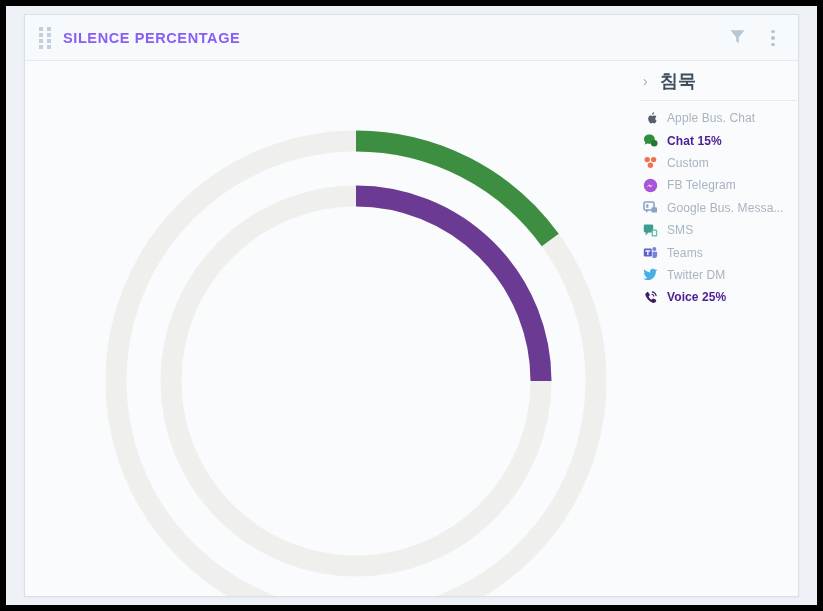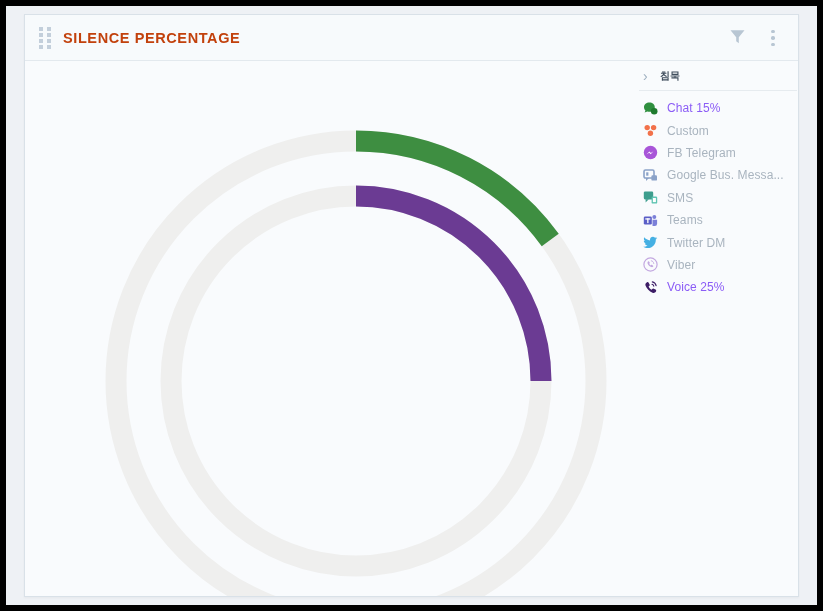--- a/index.html
+++ b/index.html
@@ -75,21 +75,21 @@
     display: block;
     width: 4px;
     height: 4px;
     background: #c3cfdb;
   }
 
   #widget-title {
     font-size: 14.5px;
     font-weight: bold;
     letter-spacing: 0.6px;
-    color: #c2410c;
+    color: #8b5cf6;
     text-transform: uppercase;
     white-space: nowrap;
   }
 
   #header-actions {
     position: absolute;
     right: 8px;
     top: 0;
     height: 46px;
     display: flex;
@@ -158,21 +158,21 @@
     cursor: pointer;
   }
   #legend-header-chevron {
     color: #9fb0c0;
     font-size: 14px;
     line-height: 1;
     width: 10px;
     display: inline-block;
   }
   #legend-header-label {
-    font-size: 10px;
+    font-size: 18px;
     color: #3f4d5c;
     font-weight: bold;
     white-space: nowrap;
   }
 
   #legend-list {
     list-style: none;
     margin: 0;
     padding: 6px 0 0 4px;
   }
@@ -192,22 +192,22 @@
     align-items: center;
     justify-content: center;
   }
   .legend-icon svg { display: block; }
   .legend-label {
     font-size: 12px;
     color: #a9b4bf;
     letter-spacing: 0.1px;
   }
   .legend-item.active .legend-label {
-    color: #8b5cf6;
-    font-weight: normal;
+    color: #4c1d95;
+    font-weight: bold;
   }
 </style>
 </head>
 <body>
 
 <div id="frame">
   <div id="page-bg"></div>
 
   <div id="widget">
 
@@ -263,20 +263,29 @@
       </div>
 
       <div id="legend">
 
         <div id="legend-header">
           <span id="legend-header-chevron">›</span>
           <span id="legend-header-label">침묵</span>
         </div>
 
         <ul id="legend-list">
+            <li class="legend-item">
+              <span class="legend-icon">
+    <svg width="14" height="15" viewBox="0 0 14 15">
+      <path d="M11.3 8.0c0-1.6 1.0-2.4 1.1-2.5-0.6-0.9-1.5-1.0-1.9-1.0-0.8-0.1-1.6 0.5-2 0.5-0.4 0-1-0.5-1.7-0.5-0.9 0-1.7 0.5-2.2 1.3-0.9 1.6-0.2 4.0 0.7 5.3 0.4 0.6 1 1.3 1.6 1.3 0.6 0 0.9-0.4 1.7-0.4 0.8 0 1 0.4 1.7 0.4 0.7 0 1.2-0.6 1.6-1.3 0.5-0.7 0.7-1.4 0.7-1.5-0.0-0.0-1.3-0.5-1.3-1.6z" fill="#57606b"></path>
+      <path d="M9.6 3.0c0.4-0.4 0.6-1.1 0.5-1.7-0.5 0.0-1.2 0.4-1.6 0.8-0.3 0.4-0.6 1.0-0.5 1.6 0.6 0.0 1.2-0.3 1.6-0.7z" fill="#57606b"></path>
+    </svg>
+  </span>
+              <span class="legend-label">Apple Bus. Chat</span>
+            </li>
             <li class="legend-item active">
               <span class="legend-icon">
     <svg width="15" height="15" viewBox="0 0 15 15">
       <path d="M1 6.2c0-2.6 2.4-4.6 5.4-4.6s5.4 2.0 5.4 4.6-2.4 4.6-5.4 4.6c-0.7 0-1.4-0.1-2-0.3L1.6 11.6l0.9-2.0C1.6 8.7 1 7.5 1 6.2z" fill="#2f8f3f"></path>
       <circle cx="11.2" cy="10.2" r="3.3" fill="#1f7a2e"></circle>
     </svg>
   </span>
               <span class="legend-label">Chat 15%</span>
             </li>
             <li class="legend-item">
@@ -333,30 +342,20 @@
               <span class="legend-label">Teams</span>
             </li>
             <li class="legend-item">
               <span class="legend-icon">
     <svg width="15" height="15" viewBox="0 0 15 15">
       <path d="M14.2 3.0c-0.5 0.2-1.0 0.4-1.6 0.5 0.6-0.3 1.0-0.9 1.2-1.5-0.5 0.3-1.1 0.5-1.8 0.7-0.5-0.6-1.3-0.9-2.1-0.9-1.6 0-2.9 1.3-2.9 2.9 0 0.2 0 0.5 0.1 0.7C4.7 5.2 2.6 4.0 1.2 2.3 1.0 2.8 0.9 3.2 0.9 3.7c0 1.0 0.5 1.9 1.3 2.4C1.7 6.1 1.2 6.0 0.8 5.8v0c0 1.4 1.0 2.6 2.3 2.8-0.2 0.1-0.5 0.1-0.8 0.1-0.2 0-0.4 0-0.5-0.1 0.4 1.1 1.4 2.0 2.7 2.0-1.0 0.8-2.2 1.2-3.6 1.2-0.2 0-0.5 0-0.7 0 1.3 0.8 2.8 1.3 4.4 1.3 5.3 0 8.2-4.4 8.2-8.2v-0.4c0.6-0.4 1.1-0.9 1.4-1.5z" fill="#45b0e3"></path>
     </svg>
   </span>
               <span class="legend-label">Twitter DM</span>
             </li>
-            <li class="legend-item">
-              <span class="legend-icon">
-    <svg width="15" height="15" viewBox="0 0 15 15">
-      <circle cx="7.5" cy="7.5" r="6.6" fill="none" stroke="#c3a8e0" stroke-width="1.2"></circle>
-      <path d="M5.2 4.3c0.4-0.2 0.8 0 1.0 0.4l0.5 0.9c0.2 0.3 0.1 0.7-0.2 0.9l-0.3 0.2c0.3 0.8 0.9 1.4 1.7 1.7l0.2-0.3c0.2-0.3 0.6-0.4 0.9-0.2l0.9 0.5c0.4 0.2 0.5 0.6 0.3 1.0-0.4 0.7-1.2 1.0-1.9 0.7C6.6 9.3 5.3 8.1 4.6 6.4c-0.3-0.7 0-1.6 0.6-2.1z" fill="#c3a8e0"></path>
-      <path d="M8.3 3.8c1.4 0.2 2.4 1.3 2.5 2.7" fill="none" stroke="#c3a8e0" stroke-width="0.9" stroke-linecap="round"></path>
-    </svg>
-  </span>
-              <span class="legend-label">Viber</span>
-            </li>
             <li class="legend-item active">
               <span class="legend-icon">
     <svg width="15" height="15" viewBox="0 0 15 15">
       <path d="M4.0 2.2c0.6-0.3 1.4 0 1.7 0.6l0.9 1.7c0.3 0.6 0.1 1.3-0.4 1.6l-0.6 0.4c0.6 1.5 1.7 2.6 3.2 3.2l0.4-0.6c0.4-0.5 1.1-0.7 1.6-0.4l1.7 0.9c0.6 0.3 0.9 1.1 0.6 1.7-0.7 1.4-2.3 2.0-3.6 1.4C6.3 11.3 3.7 8.7 2.6 5.8 2.0 4.4 2.6 2.9 4.0 2.2z" fill="#3d1d66"></path>
       <path d="M9.3 1.8c1.9 0.4 3.4 1.9 3.8 3.8" fill="none" stroke="#3d1d66" stroke-width="1.2" stroke-linecap="round"></path>
       <path d="M9.0 4.3c0.9 0.2 1.6 0.9 1.8 1.8" fill="none" stroke="#3d1d66" stroke-width="1.1" stroke-linecap="round"></path>
     </svg>
   </span>
               <span class="legend-label">Voice 25%</span>
             </li>

